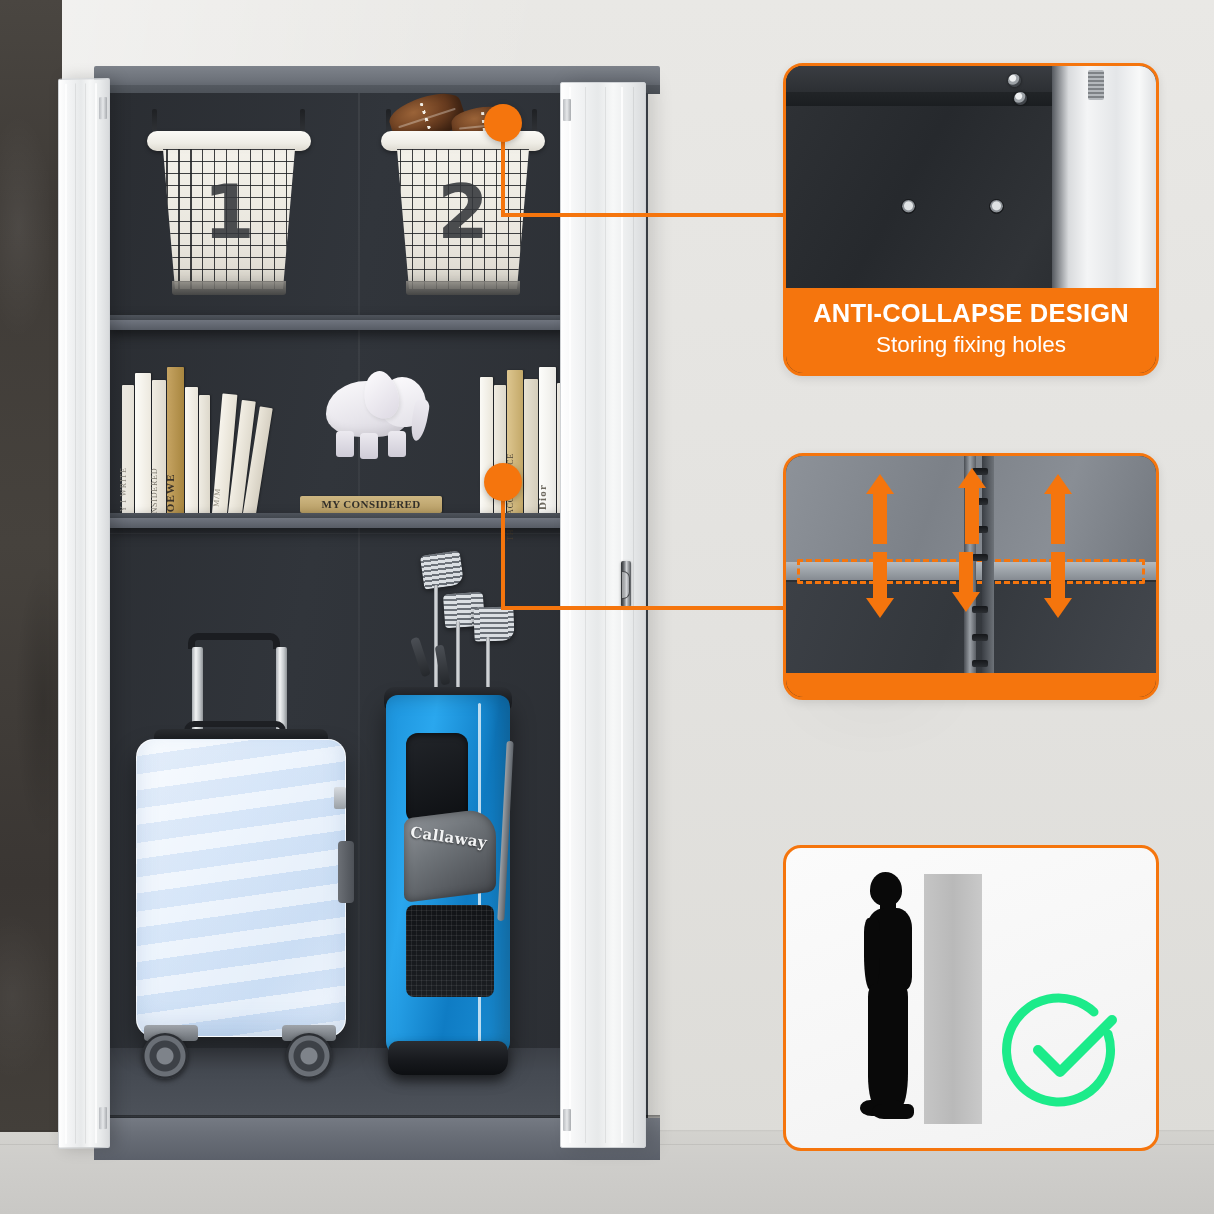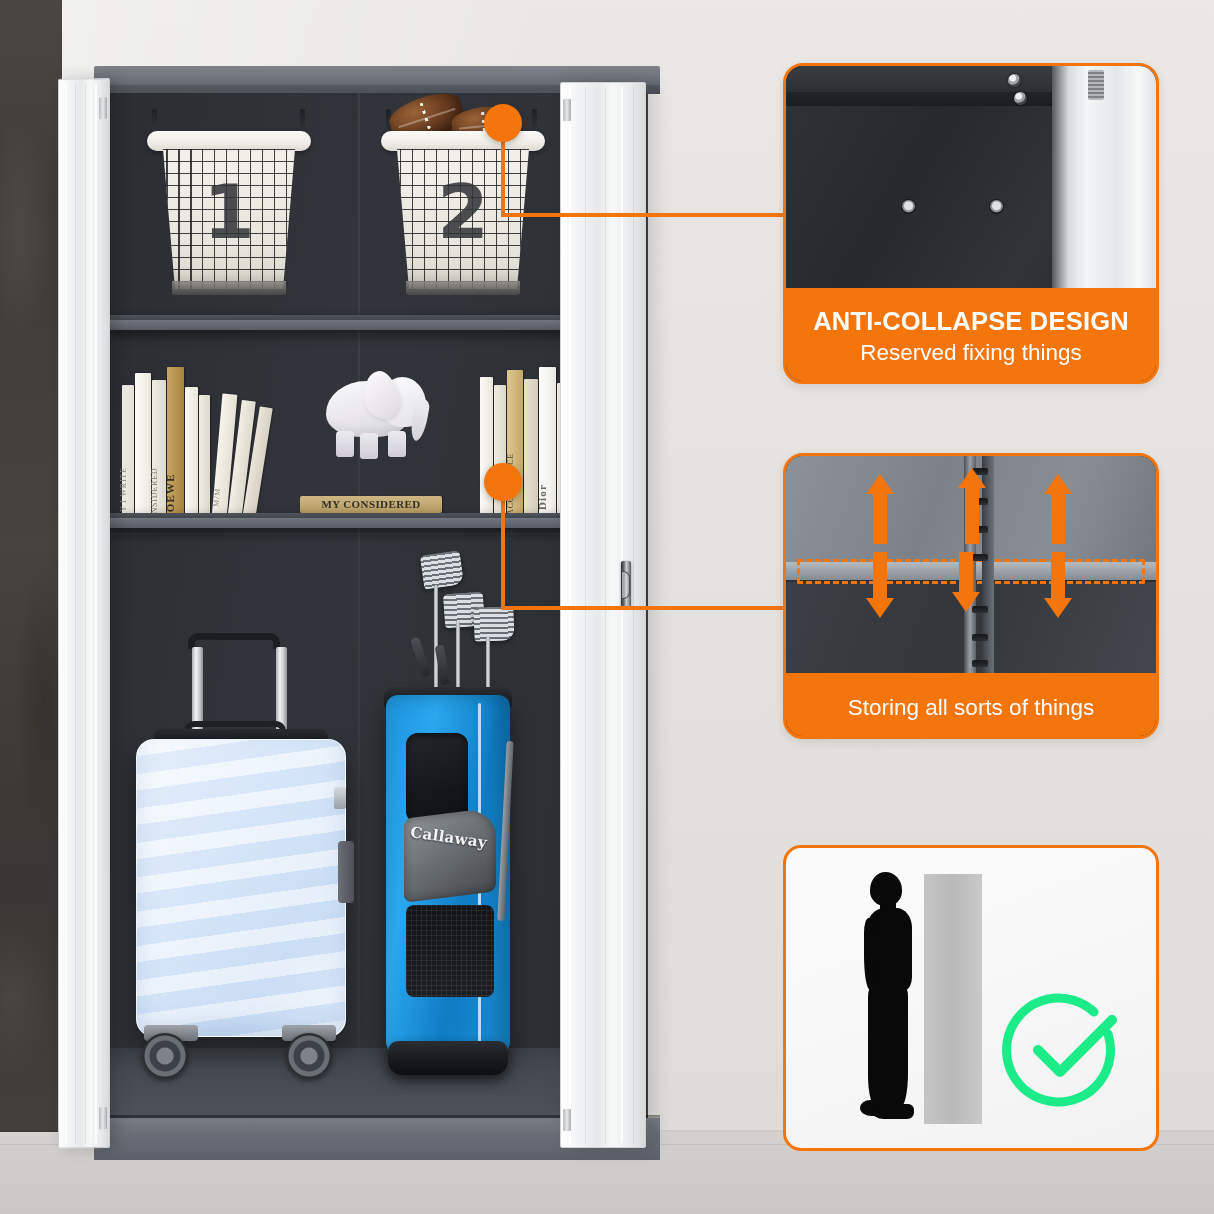--- a/index.html
+++ b/index.html
@@ -376,21 +376,21 @@
   .card{
     position:absolute; width:376px;
     border: 3px solid #f5750d;
     border-radius: 20px;
     overflow:hidden;
     background:#2c2f33;
     box-shadow: 0 3px 10px rgba(0,0,0,.10);
   }
   .card-photo{ position:relative; width:100%; overflow:hidden; }
   .card-band{
-    background:#f5750d; padding: 18px 12px 14px; text-align:center;
+    background:#f5750d; padding: 10px 12px 14px; text-align:center;
   }
   .card-title{
     color:#fff; font-weight:700; font-size:25.5px; line-height:30px;
     letter-spacing:.2px; white-space:nowrap;
   }
   .card-sub{
     color:#fff; font-weight:400; font-size:22.5px; line-height:28px;
     margin-top:3px; white-space:nowrap;
   }
 
@@ -669,21 +669,21 @@
       <div class="c1-topband2"></div>
       <div class="c1-screw" style="left:222px; top:8px;"></div>
       <div class="c1-screw" style="left:228px; top:26px;"></div>
       <div class="c1-hole" style="left:115px; top:133px;"></div>
       <div class="c1-hole" style="left:203px; top:133px;"></div>
       <div class="c1-doorstrip"></div>
       <div class="c1-hingeblk"></div>
     </div>
     <div class="card-band">
       <div class="card-title">ANTI-COLLAPSE DESIGN</div>
-      <div class="card-sub">Reserved fixing things</div>
+      <div class="card-sub">Storing fixing holes</div>
     </div>
   </div>
 
   <div class="card" style="left:783px; top:453px;">
     <div class="card-photo" style="height:217px;">
       <div class="c2-upper"></div>
       <div class="c2-lower"></div>
       <div class="c2-shelf"></div>
       <div class="c2-dash"></div>
 
@@ -717,21 +717,20 @@
       <div class="c2-arrow down" style="left:166px; top:96px; height:60px;">
         <div class="stem" style="height:42px;"></div>
           <div class="tip"></div>
       </div>
       <div class="c2-arrow down" style="left:258px; top:96px; height:66px;">
         <div class="stem" style="height:48px;"></div>
           <div class="tip"></div>
       </div>
     </div>
     <div class="card-band">
-      <div class="card-sub">Storing all sorts of things</div>
     </div>
   </div>
 
   <div class="card3" style="left:783px; top:845px;">
     <div class="c3-bar" style="left:138px; top:26px; width:58px; height:250px;"></div>
 
     <div class="c3-person" style="left:78px; top:24px; width:70px; height:252px;">
       <div class="p-head" style="left:6px; top:0px; width:32px; height:34px;"></div>
       <div class="p-neck" style="left:16px; top:28px; width:16px; height:14px;"></div>
       <div class="p-torso" style="left:2px; top:36px; width:46px; height:82px;"></div>

